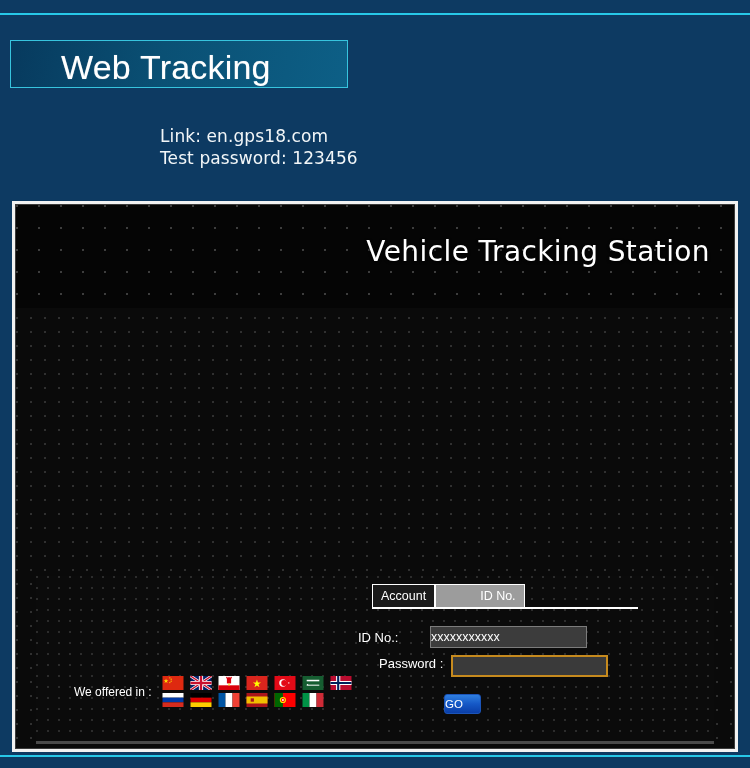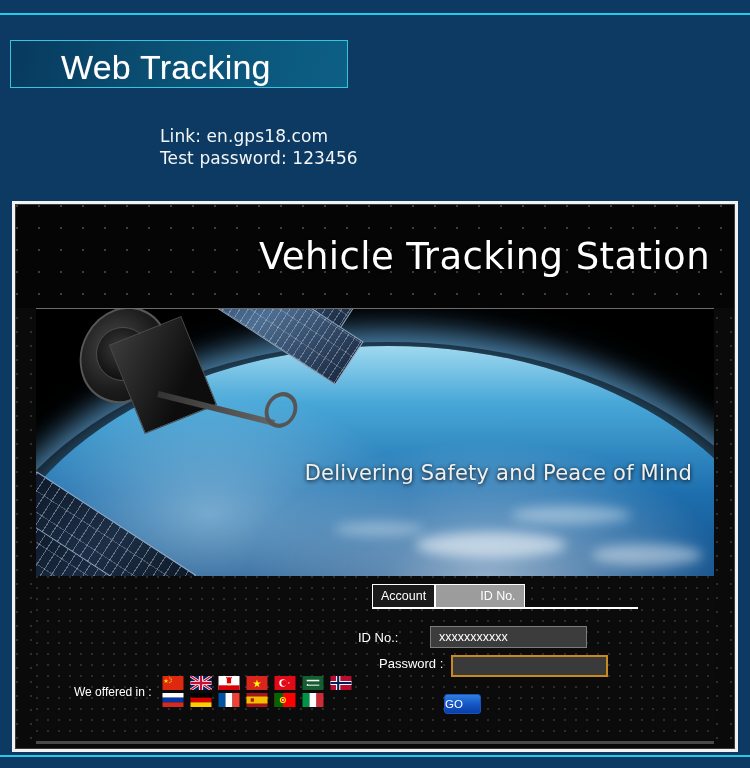--- a/index.html
+++ b/index.html
@@ -77,21 +77,21 @@
     position:absolute; left:0; right:0; top:0; height:103px;
     background:#050505; overflow:hidden;
   }
   .panel-header .dots {
     background-image:
       radial-gradient(circle at 1px 1px, rgba(130,130,130,.45) 1px, transparent 1.2px);
     background-size:22px 22px;
   }
   .panel-header .station-title {
     position:absolute; right:24px; top:30px;
-    color:#ffffff; font-size:37px; letter-spacing:.4px;
+    color:#ffffff; font-size:28px; letter-spacing:.4px;
     font-family:"DejaVu Sans", sans-serif;
     text-shadow:0 1px 3px rgba(0,0,0,.9);
   }
 
   
   .hero {
     position:absolute; left:20px; top:103px; right:20px; height:268px;
     background:#000;
     overflow:hidden;
     border-top:1px solid #6d6d6d;
@@ -227,21 +227,21 @@
   }
   .form-row.r1 { left:322px; top:50px;align-items:center; }
   .form-row.r2 { left:327px; top:79px;margin-left:16px; }
   .fld-label {
     width:72px; color:#ffffff; font-size:13px; line-height:17px;
     font-family:"Liberation Sans", sans-serif;
   }
   .fld-input {
     width:157px; height:22px;
     background:#3c3c3c; border:1px solid #7c7c7c;
-    color:#ffffff; font-size:12.5px; padding:0 8px;
+    color:#ffffff; font-size:12.5px; padding:0 0;
     font-family:"Liberation Sans", sans-serif;
   }
   .fld-input.focused { border:2px solid #c68a1e; background:#3a3a3a; }
   .fld-input::placeholder { color:#d8d8d8; }
 
   .go-btn {
     position:absolute; left:408px; top:118px;
     width:37px; height:20px;
     background:linear-gradient(180deg,#2f7fe0 0%, #1558c6 50%, #0a3ea8 100%);
     border:1px solid #1b54b8; border-radius:3px;
@@ -289,42 +289,20 @@
 
 <div class="panel-outer">
   <div class="panel">
     <div class="dots"></div>
 
     <div class="panel-header">
       <div class="dots"></div>
       <div class="station-title">Vehicle Tracking Station</div>
     </div>
 
-    <div class="hero">
-      <div class="earth"></div>
-      <div class="earth-glow"></div>
-      <div class="cloud" style="left:56%;bottom:18px;width:150px;height:26px;"></div>
-      <div class="cloud" style="left:70%;bottom:52px;width:120px;height:18px;opacity:.7;"></div>
-      <div class="cloud" style="left:44%;bottom:40px;width:90px;height:14px;opacity:.6;"></div>
-      <div class="cloud" style="left:82%;bottom:10px;width:110px;height:22px;opacity:.8;"></div>
-
-      <div class="sat">
-        <div class="sat-panel top"></div>
-        <div class="sat-panel top2"></div>
-        <div class="sat-dish"></div>
-        <div class="sat-dish-inner"></div>
-        <div class="sat-body"></div>
-        <div class="sat-arm"></div>
-        <div class="sat-ring"></div>
-        <div class="sat-panel bot"></div>
-        <div class="sat-panel bot2"></div>
-      </div>
-
-      <div class="tagline">Delivering Safety and Peace of Mind</div>
-    </div>
 
     <div class="lower">
       <div class="dots"></div>
 
       <div class="tabs">
         <div class="tab">Account</div>
         <div class="tab active">ID No.</div>
       </div>
 
       <div class="form-row r1">

